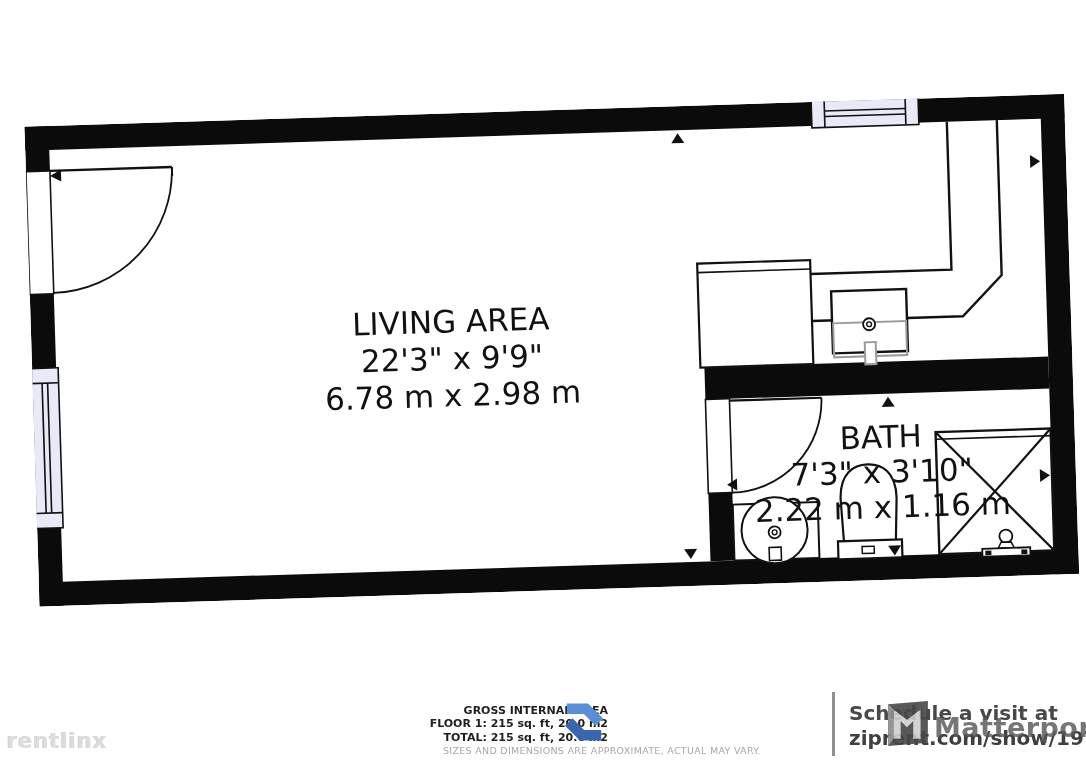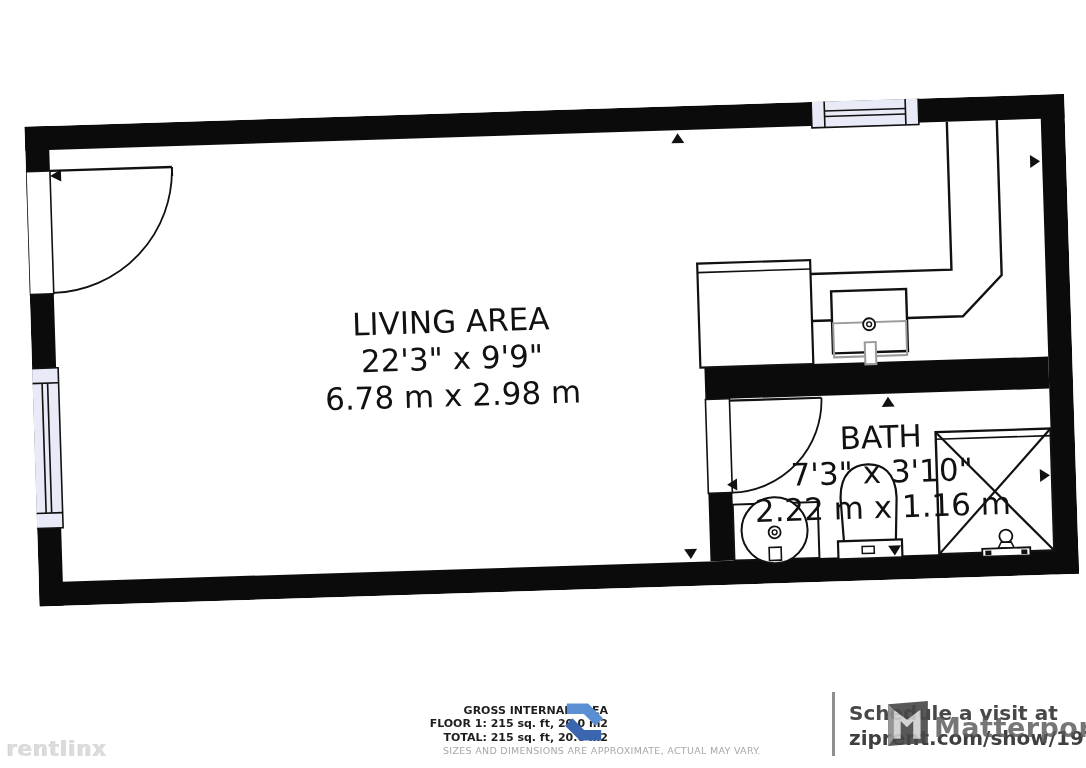--- a/index.html
+++ b/index.html
@@ -23,21 +23,21 @@
   .zr-word .zip{font-weight:300;color:#3a3a3a;letter-spacing:1px;}
   .zr-word .rent{font-weight:800;color:#1d1d1d;letter-spacing:0px;}
   .divider{position:absolute;left:832px;top:692px;width:3px;height:64px;background:#8f8f8f;z-index:1;}
   .cta{position:absolute;left:849px;top:701px;font-size:20px;line-height:25px;
       font-weight:700;color:#484848;white-space:nowrap;z-index:2;}
   .cta .l2{color:#3f3f3f;}
   .mp-logo{position:absolute;left:886px;top:700px;z-index:3;opacity:.9;}
   .mp-text{position:absolute;left:934px;top:712px;font-size:27px;font-weight:700;
       letter-spacing:.5px;color:rgba(88,88,88,.82);white-space:nowrap;z-index:3;}
   .rentlinx{position:absolute;left:7px;top:729px;font-size:21px;font-weight:700;
-      letter-spacing:1px;color:#dcdcdc;text-shadow:1px 1px 0 #fff,-1px 0 0 #cfcfcf;z-index:1;margin-top:8px;}
+      letter-spacing:1px;color:#dcdcdc;text-shadow:1px 1px 0 #fff,-1px 0 0 #cfcfcf;z-index:1;}
 
   .plan text{font-family:"DejaVu Sans",sans-serif;fill:#111;}
 </style>
 </head>
 <body>
 
 <div class="stage">
 
   <div class="plan">
     <svg width="1040" height="480" viewBox="0 0 1040 480">

